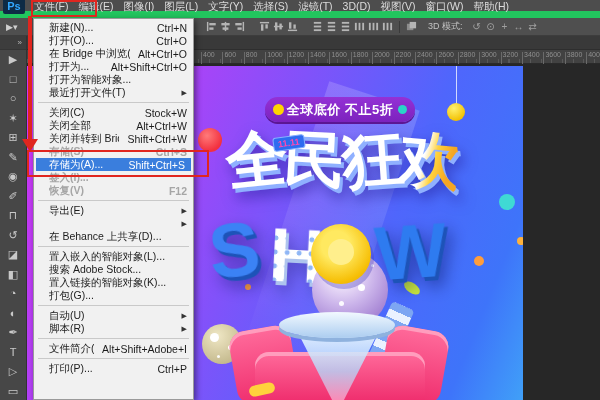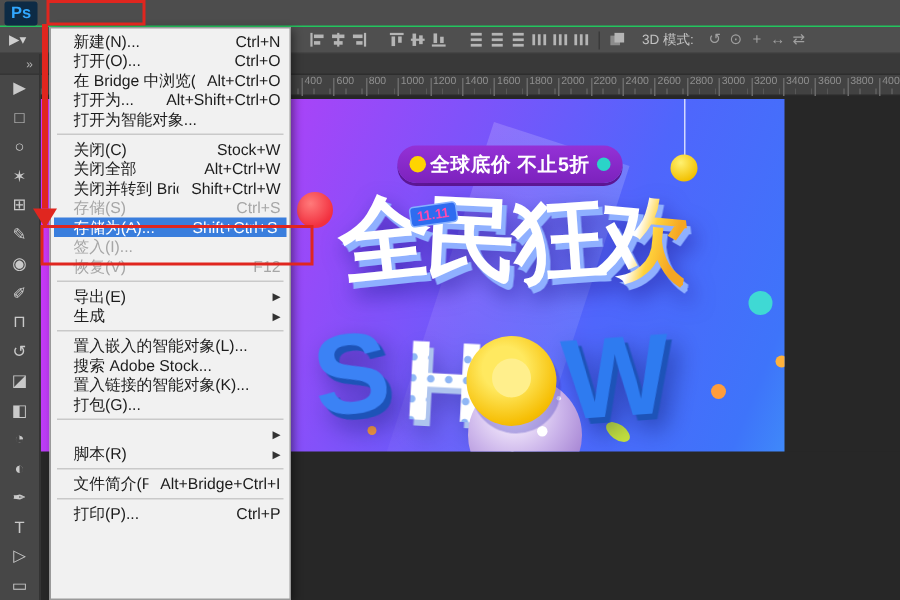--- a/index.html
+++ b/index.html
@@ -1,21 +1,21 @@
 <!DOCTYPE html>
 <html><head>
 <meta charset="utf-8">
 <style>
   html,body{margin:0;padding:0;background:#1b1b1b;}
   .screen{position:relative;width:600px;height:400px;overflow:hidden;
           font-family:"Liberation Sans","DejaVu Sans",sans-serif;background:#272727;
           -webkit-font-smoothing:antialiased;}
   
   .menubar{position:absolute;left:0;top:0;width:600px;height:18px;background:#4d4d4d;
-           display:flex;align-items:center;z-index:40;border-bottom:1px solid #22c55e;box-sizing:border-box;}
+           display:flex;align-items:center;z-index:40;border-bottom:7px solid #22c55e;box-sizing:border-box;}
   .ps-logo{width:22px;height:16px;margin:0 4px 0 3px;background:#0d2b45;color:#31a8ff;
            font-weight:bold;font-size:11px;line-height:16px;text-align:center;border-radius:2px;flex:0 0 auto;}
   #menubar-items{display:flex;height:100%;align-items:center;}
   .mb-item{color:#dcdcdc;font-size:10.5px;padding:0 5px;line-height:18px;white-space:nowrap;}
   
   .optionsbar{position:absolute;left:0;top:18px;width:600px;height:18px;background:#4f4f4f;
               border-bottom:1px solid #3d3d3d;box-sizing:border-box;z-index:30;display:flex;align-items:center;}
   .tool-preset{color:#cfcfcf;font-size:9px;margin-left:6px;width:20px;}
   .ob-icons{position:absolute;left:206px;top:0;height:17px;display:flex;align-items:center;gap:3px;}
   .ob-icons svg{width:11px;height:11px;fill:#b5b5b5;}
@@ -34,21 +34,21 @@
   #tool-list{display:flex;flex-direction:column;align-items:center;}
   .tool{width:24px;height:19.5px;color:#c9c9c9;font-size:11px;line-height:19px;text-align:center;}
   
   .ruler{position:absolute;left:27px;top:50px;width:573px;height:14px;background:#424242;
          border-bottom:1px solid #2a2a2a;box-sizing:border-box;z-index:6;
          background-image:repeating-linear-gradient(to right,#585858 0 1px,transparent 1px 10.7px);
          background-size:100% 4px;background-position:0 100%;background-repeat:no-repeat;}
   .tick{position:absolute;top:1px;font-size:7px;color:#8f8f8f;white-space:nowrap;}
   .tick::before{content:"";position:absolute;left:-2px;top:1px;width:1px;height:12px;background:#6a6a6a;}
   
-  .canvas{position:absolute;left:27px;top:64px;width:573px;height:237px;background:#272727;z-index:4;overflow:hidden;}
+  .canvas{position:absolute;left:27px;top:64px;width:573px;height:336px;background:#272727;z-index:4;overflow:hidden;}
   .poster{position:absolute;left:0;top:2px;width:496px;height:334px;overflow:hidden;
           background:linear-gradient(112deg,#d033f5 0%,#b340f7 22%,#8152fa 45%,#4f66fc 68%,#3e74fa 88%,#40a0f8 100%);}
   .beam{position:absolute;left:300px;top:30px;width:95px;height:340px;transform:rotate(18deg);transform-origin:top center;
         background:linear-gradient(rgba(255,255,255,.17),rgba(255,255,255,0) 85%);}
   .red-ball{position:absolute;left:171px;top:62px;width:24px;height:24px;border-radius:50%;
             background:radial-gradient(circle at 38% 32%,#ff7a7a,#f2303f 70%);}
   .string{position:absolute;left:429px;top:0;width:1px;height:38px;background:rgba(255,255,255,.75);}
   .hang-ball{position:absolute;left:420px;top:37px;width:18px;height:18px;border-radius:50%;
              background:radial-gradient(circle at 38% 30%,#fff170,#f2c000 75%,#d8a300);}
   .pill{position:absolute;left:238px;top:31px;width:150px;height:25px;border-radius:13px;
@@ -112,21 +112,21 @@
   .disk{position:absolute;left:252px;top:246px;width:116px;height:26px;border-radius:50%;z-index:33;
         background:linear-gradient(#f2f9ff,#accdf0);box-shadow:0 4px 0 #8fb2de;}
   
   .filemenu{position:absolute;left:33px;top:18px;width:161px;height:382px;background:#f1f1f1;
             border:1px solid #9a9a9a;box-sizing:border-box;z-index:50;padding-top:2px;
             box-shadow:2px 2px 6px rgba(0,0,0,.45);overflow:hidden;}
   .fm-item{height:13px;display:flex;align-items:center;font-size:10.5px;color:#1c1c1c;padding:0 6px 0 15px;justify-content:flex-end;}
   .fm-label{flex:1;white-space:nowrap;overflow:hidden;}
   .fm-right{margin-left:8px;white-space:nowrap;color:#1c1c1c;}
   .fm-sub{font-size:7px;color:#333;}
-  .fm-item.disabled,.fm-item.disabled .fm-right{color:#a6a6a6;}
+  .fm-item.disabled,.fm-item.disabled .fm-right{color:#a6a6a6;font-weight:bold;}
   .fm-item.selected{background:#3a7edd;color:#fff;margin:0 2px;padding-left:13px;}
   .fm-item.selected .fm-right{color:#fff;}
   .fm-sep{height:1px;background:#c9c9c9;margin:3px 4px;}
   
   .ann{position:absolute;z-index:99;}
   .ann-rect1{left:31px;top:0;width:66px;height:17px;border:2.5px solid #e0261f;box-sizing:border-box;}
   .ann-line{left:28px;top:16px;width:4px;height:123px;background:#e0261f;}
   .ann-arrow{left:22px;top:139px;width:0;height:0;border-left:8px solid transparent;
              border-right:8px solid transparent;border-top:13px solid #e0261f;}
   .ann-rect2{left:27px;top:150px;width:182px;height:27px;border:2.5px solid #e0261f;box-sizing:border-box;}
@@ -178,20 +178,33 @@
   <symbol id="s-auto" viewBox="0 0 12 12">
       <rect x="1" y="3" width="7" height="7" fill-opacity=".6"></rect>
       <rect x="4" y="1" width="7" height="7"></rect>
     </symbol>
 </svg>
 
 <div class="screen">
 
   <div class="menubar">
     <div class="ps-logo">Ps</div>
+    <div id="menubar-items">
+        <span class="mb-item">文件(F)</span>
+        <span class="mb-item">编辑(E)</span>
+        <span class="mb-item">图像(I)</span>
+        <span class="mb-item">图层(L)</span>
+        <span class="mb-item">文字(Y)</span>
+        <span class="mb-item">选择(S)</span>
+        <span class="mb-item">滤镜(T)</span>
+        <span class="mb-item">3D(D)</span>
+        <span class="mb-item">视图(V)</span>
+        <span class="mb-item">窗口(W)</span>
+        <span class="mb-item">帮助(H)</span>
+      </div>
   </div>
 
   <div class="optionsbar">
     <span class="tool-preset">▶▾</span>
     <div class="ob-icons">
       <svg>
           <use href="#s-alL"></use>
         </svg>
       <svg>
           <use href="#s-alC"></use>
@@ -336,20 +349,24 @@
         <span class="fm-right">Alt+Ctrl+O</span>
       </div>
       <div class="fm-item">
         <span class="fm-label">打开为...</span>
         <span class="fm-right">Alt+Shift+Ctrl+O</span>
       </div>
       <div class="fm-item">
         <span class="fm-label">打开为智能对象...</span>
         <span class="fm-right"></span>
       </div>
+      <div class="fm-item">
+        <span class="fm-label">最近打开文件(T)</span>
+        <span class="fm-right fm-sub">▶</span>
+      </div>
       <div class="fm-sep"></div>
       <div class="fm-item">
         <span class="fm-label">关闭(C)</span>
         <span class="fm-right">Stock+W</span>
       </div>
       <div class="fm-item">
         <span class="fm-label">关闭全部</span>
         <span class="fm-right">Alt+Ctrl+W</span>
       </div>
       <div class="fm-item">
@@ -371,52 +388,56 @@
       <div class="fm-item disabled">
         <span class="fm-label">恢复(V)</span>
         <span class="fm-right">F12</span>
       </div>
       <div class="fm-sep"></div>
       <div class="fm-item">
         <span class="fm-label">导出(E)</span>
         <span class="fm-right fm-sub">▶</span>
       </div>
       <div class="fm-item">
-        <span class="fm-label">生成</span>
         <span class="fm-right fm-sub">▶</span>
       </div>
+      <div class="fm-item">
+        <span class="fm-label">在 Behance 上共享(D)...</span>
+        <span class="fm-right"></span>
+      </div>
       <div class="fm-sep"></div>
       <div class="fm-item">
         <span class="fm-label">置入嵌入的智能对象(L)...</span>
         <span class="fm-right"></span>
       </div>
       <div class="fm-item">
         <span class="fm-label">搜索 Adobe Stock...</span>
         <span class="fm-right"></span>
       </div>
       <div class="fm-item">
         <span class="fm-label">置入链接的智能对象(K)...</span>
         <span class="fm-right"></span>
       </div>
       <div class="fm-item">
         <span class="fm-label">打包(G)...</span>
         <span class="fm-right"></span>
       </div>
       <div class="fm-sep"></div>
       <div class="fm-item">
+        <span class="fm-label">自动(U)</span>
         <span class="fm-right fm-sub">▶</span>
       </div>
       <div class="fm-item">
         <span class="fm-label">脚本(R)</span>
         <span class="fm-right fm-sub">▶</span>
       </div>
       <div class="fm-sep"></div>
       <div class="fm-item">
         <span class="fm-label">文件简介(F)...</span>
-        <span class="fm-right">Alt+Bridge+Ctrl+I</span>
+        <span class="fm-right">Alt+Shift+Adobe+I</span>
       </div>
       <div class="fm-sep"></div>
       <div class="fm-item">
         <span class="fm-label">打印(P)...</span>
         <span class="fm-right">Ctrl+P</span>
       </div>
     </div>
 
   <div class="ann ann-rect1"></div>
   <div class="ann ann-line"></div>

